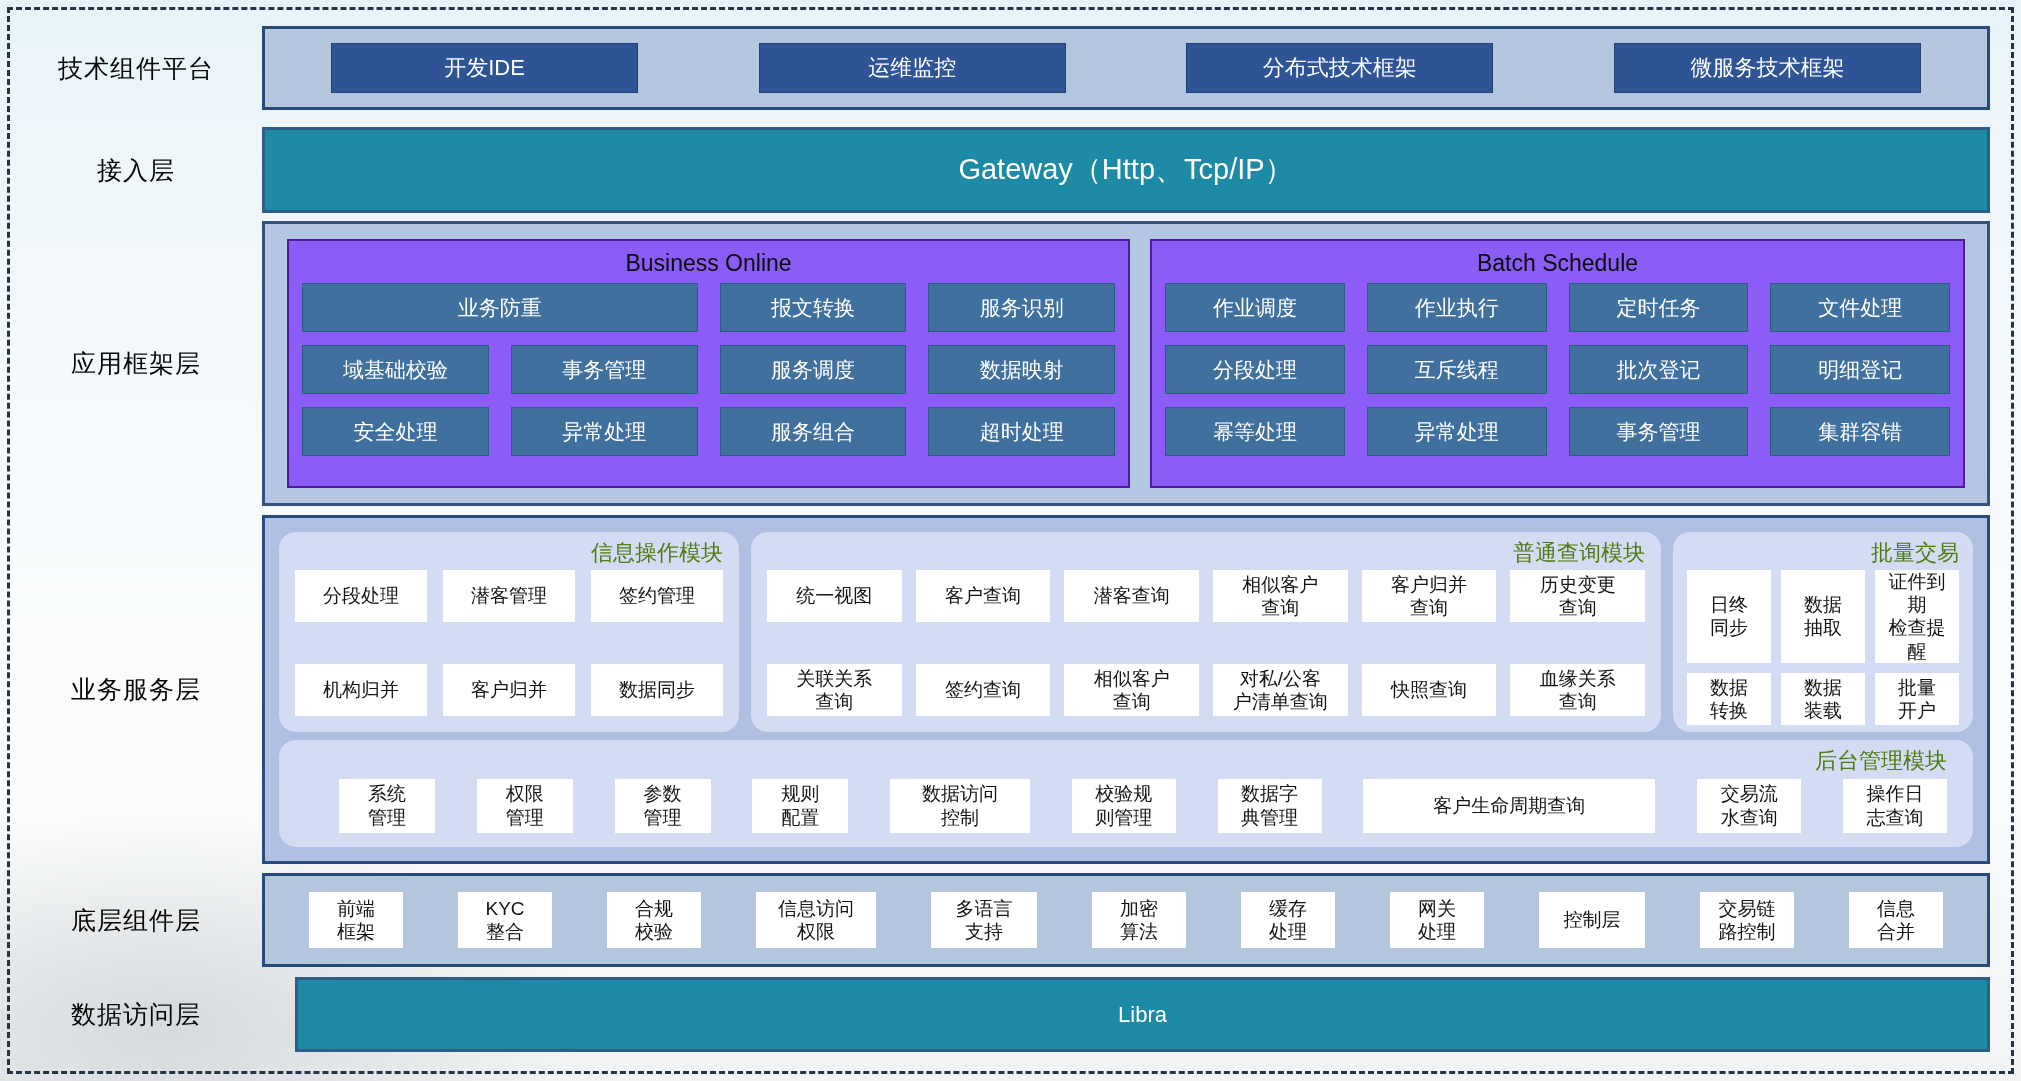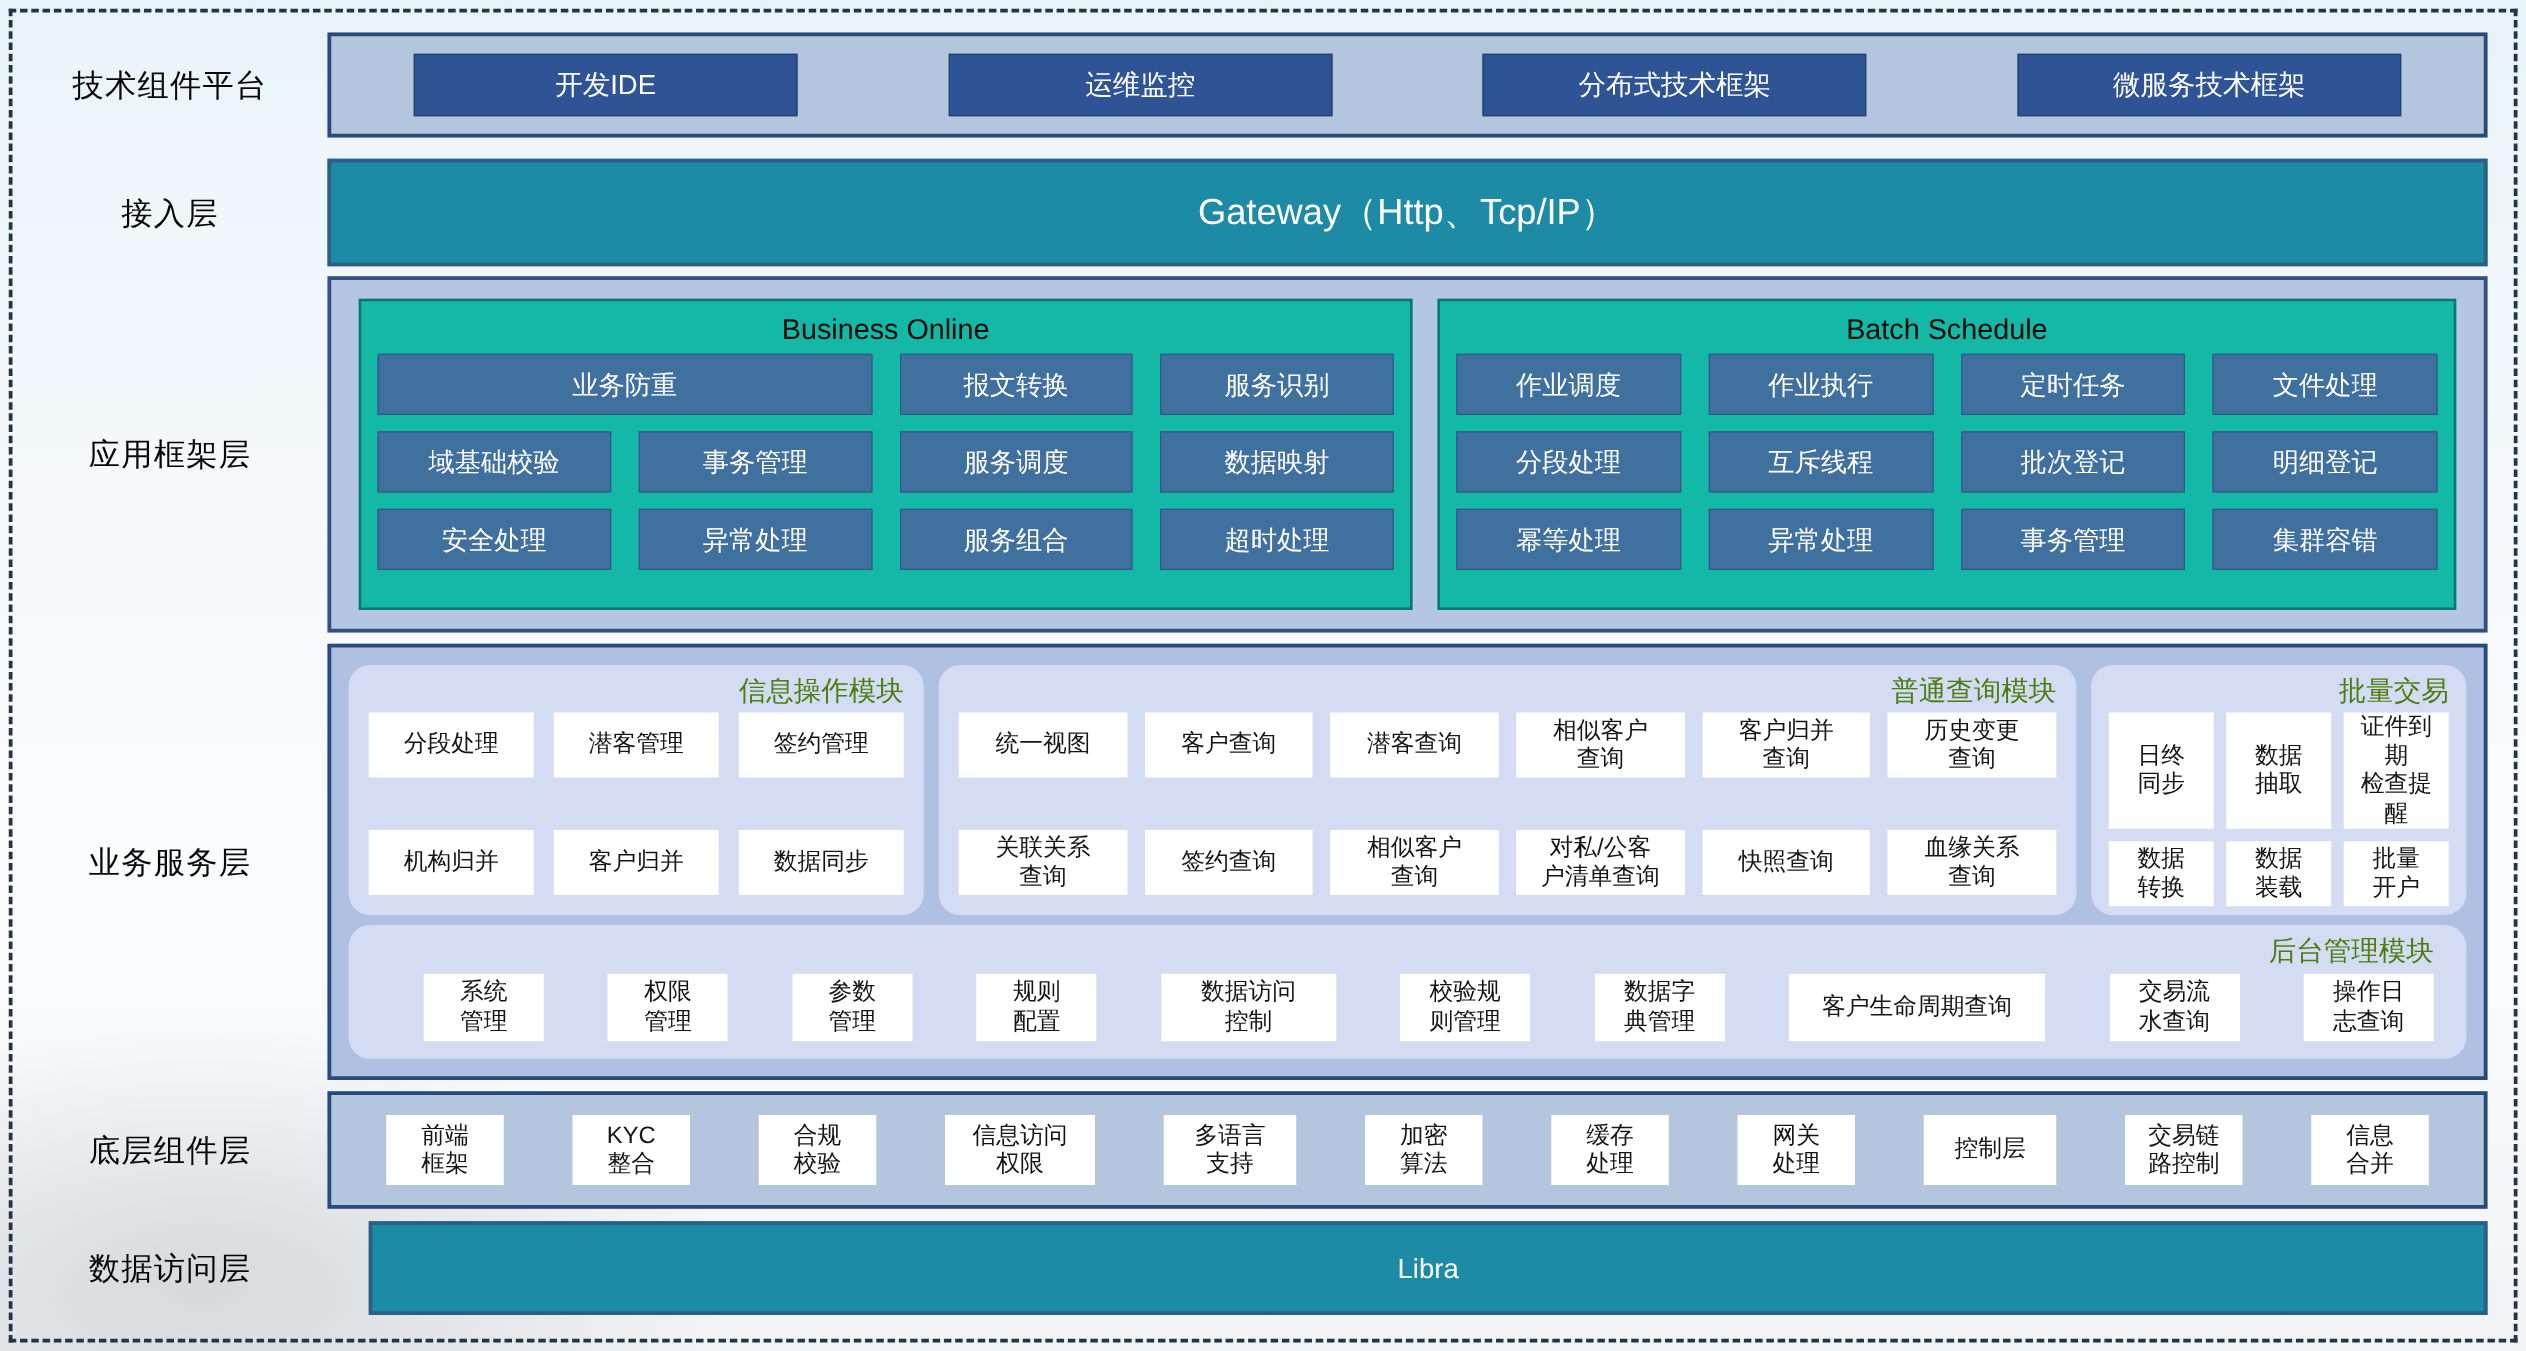--- a/index.html
+++ b/index.html
@@ -24,21 +24,21 @@
   .libra{height:75px;font-size:22px;margin-left:33px;}
 
   
   .tech{height:84px;background:#b4c6dd;border:3px solid #274a78;display:flex;align-items:center;
     justify-content:space-between;padding:0 66px;}
   .tbtn{width:307px;height:50px;background:#2f5496;border:1px solid #24406e;color:#fff;font-size:22px;
     display:flex;align-items:center;justify-content:center;box-sizing:border-box;}
 
   
   .app{height:285px;background:#b5c6e2;border:3px solid #33507e;display:flex;gap:20px;padding:15px 22px;box-sizing:border-box;}
-  .panel{background:#14b8a6;border:2px solid #0f766e;display:flex;flex-direction:column;padding:2px 13px 14px;box-sizing:border-box;min-width:0;}
+  .panel{background:#8b5cf6;border:2px solid #4c1d95;display:flex;flex-direction:column;padding:2px 13px 14px;box-sizing:border-box;min-width:0;}
   .panel-bo{flex:0 0 auto;width:843px;}
   .panel-bs{flex:1;}
   .panel-title{text-align:center;font-size:23px;color:#0a0a0a;height:40px;line-height:40px;}
   .panel-grid{display:grid;grid-template-columns:repeat(4,1fr);gap:13px 22px;align-content:start;}
   .blk{height:49px;background:#40709e;border:1px solid #2d5b85;color:#fff;font-size:21px;
     display:flex;align-items:center;justify-content:center;box-sizing:border-box;}
   .span2{grid-column:span 2;}
 
   
   .services{height:349px;background:#afc0e3;border:3px solid #2b4a7c;padding:14px;box-sizing:border-box;
@@ -54,21 +54,21 @@
   .g6{grid-template-columns:repeat(6,1fr);gap:12px 14px;}
   .g3s{grid-template-columns:repeat(3,1fr);gap:10px 10px;}
   .wbtn{background:#ffffff;color:#141414;font-size:19px;line-height:1.22;text-align:center;
     display:flex;align-items:center;justify-content:center;white-space:pre-line;
     padding:0 6px;box-sizing:border-box;}
   .module-grid .wbtn{min-height:52px;}
 
   .m-admin{flex:0 0 107px;padding:0 26px 0;}
   .admin-row{flex:1;display:flex;align-items:center;justify-content:space-between;padding-bottom:14px;margin-left:34px;}
   .admin-row .wbtn{height:54px;}
-  .aw-s{width:96px;}  .aw-m{width:140px;}  .aw-s3{width:104px;}  .aw-l{width:205px;text-align:right;}
+  .aw-s{width:96px;}  .aw-m{width:140px;}  .aw-s3{width:104px;}  .aw-l{width:292px;text-align:right;}
 
   
   .base{height:94px;background:#b4c6dd;border:3px solid #274a78;display:flex;align-items:center;
     justify-content:space-between;padding:0 44px;box-sizing:border-box;}
   .base .wbtn{height:56px;width:94px;}
   .base .bw-m{width:120px;}  .base .bw-m2{width:106px;}
 
   
   .mb8{margin-bottom:8px;} .mb17{margin-bottom:17px;} .mb9{margin-bottom:9px;} .mb10{margin-bottom:10px;}
 </style>

